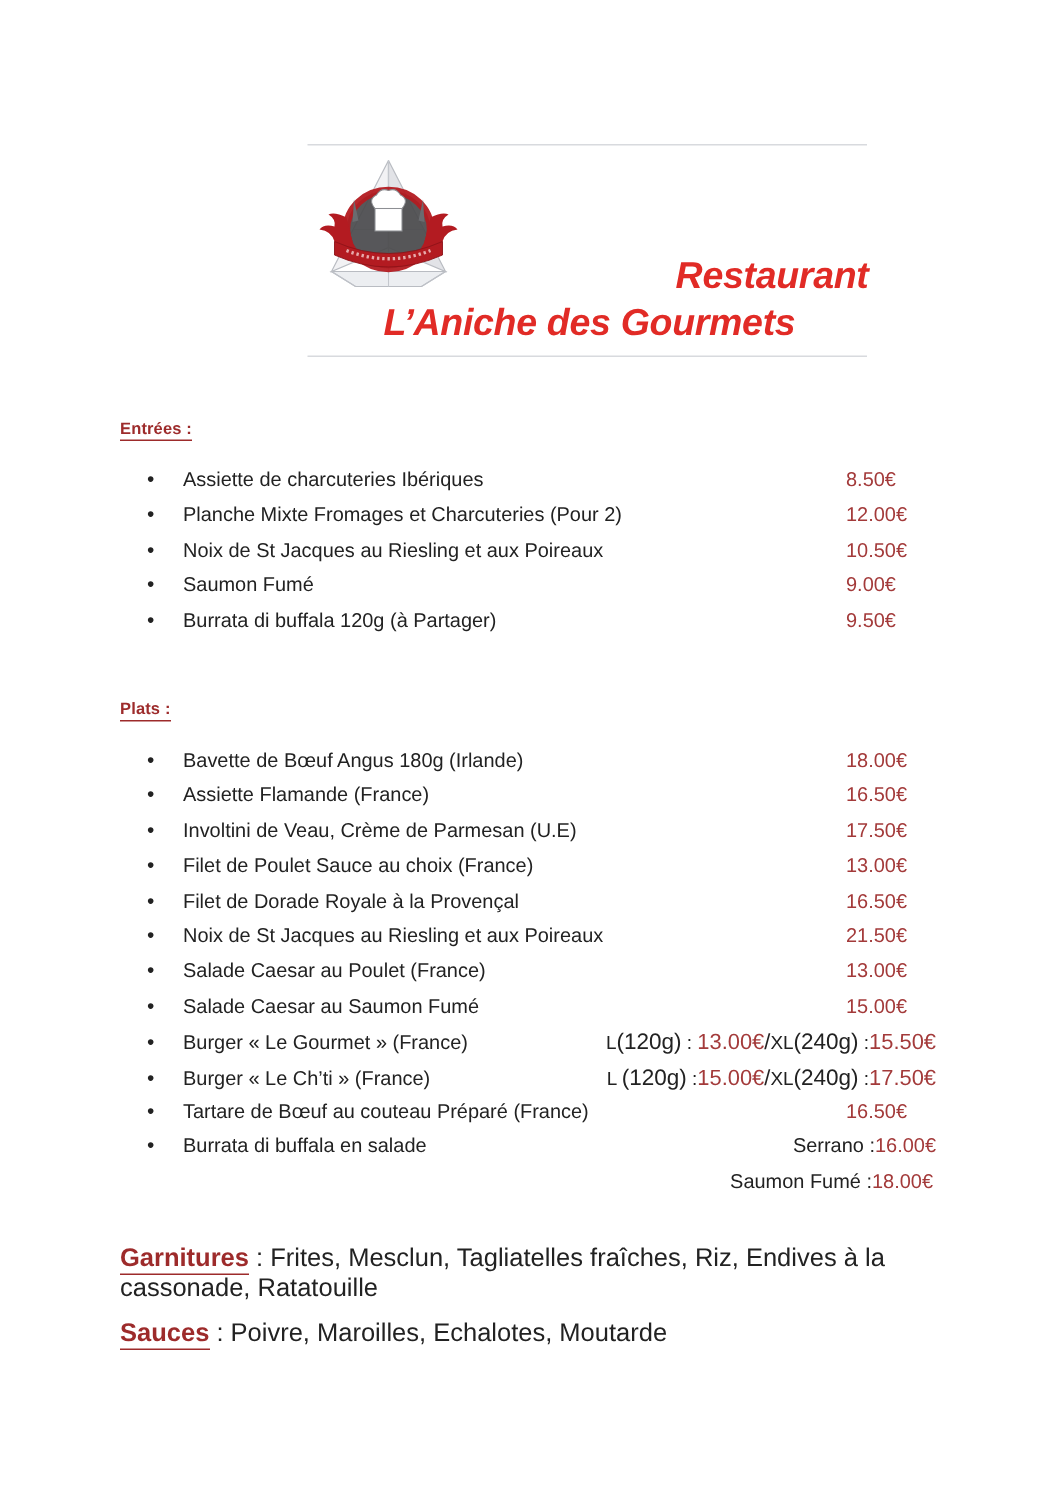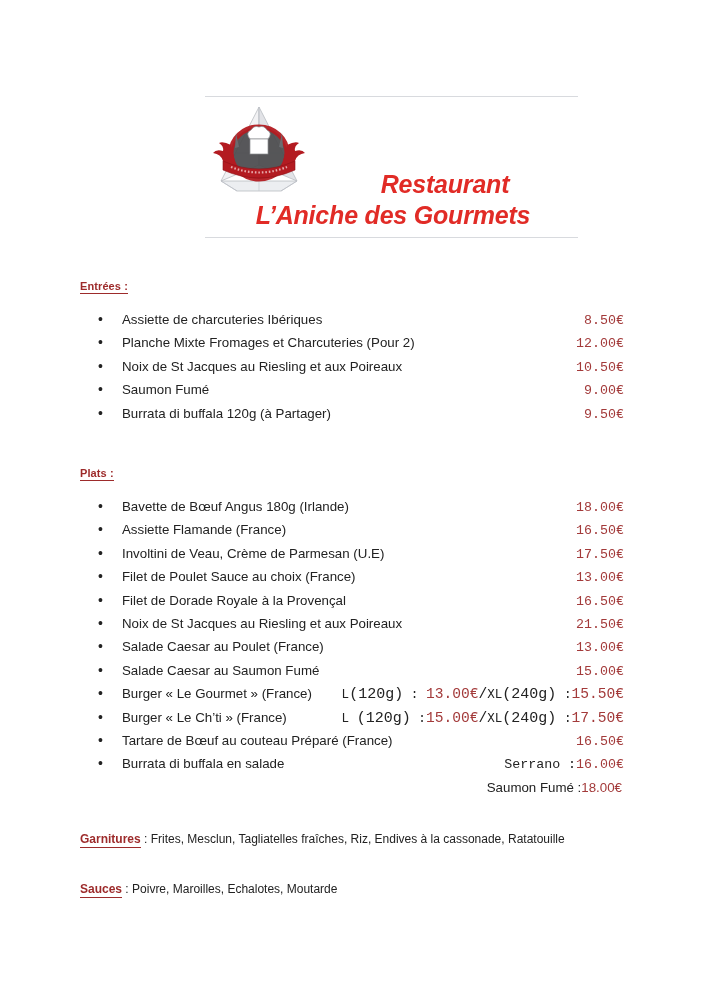--- a/index.html
+++ b/index.html
@@ -56,26 +56,28 @@
     text-align: center;
   }
   .title-line {
     color: #E12B26;
     font-weight: bold;
     font-style: italic;
     font-size: 25px;
     line-height: 31px;
     letter-spacing: -0.2px;
     white-space: nowrap;
+    text-align: right;
   }
   .title-line.second {
     position: absolute;
     left: -104px;
     top: 31px;
     width: 372px;
+    text-align: center;
   }
 
   
   .section-heading {
     position: absolute;
     left: 80px;
     color: #9D2B2B;
     font-weight: bold;
     font-size: 11px;
     letter-spacing: 0.1px;
@@ -117,24 +119,23 @@
   .bullet::before { content: "\2022"; }
 
   .item-name {
     flex: 1 1 auto;
     color: #222222;
     white-space: nowrap;
   }
   .item-price {
     flex: 0 0 auto;
     color: #A33A3A;
-    text-align: right;
+    text-align: left;
     white-space: nowrap;
     min-width: 60px;
-    font-family: Liberation Mono, monospace;
   }
 
   
   .item-price.dual {
     min-width: 0;
     font-size: 13.3px;
   }
   .sz {
     color: #222222;
     font-size: 12.6px;
@@ -163,21 +164,21 @@
     padding-right: 2px;
   }
   .extra-label { color: #222222; }
   .extra-price { color: #A33A3A; }
 
   
   .note {
     position: absolute;
     left: 80px;
     width: 540px;
-    font-size: 12px;
+    font-size: 17px;
     line-height: 20px;
     color: #222222;
   }
   #note-garnitures { top: 829px; }
   #note-sauces     { top: 879px; }
 
   .note-label {
     color: #9D2B2B;
     font-weight: bold;
     border-bottom: 1.4px solid #9D2B2B;

